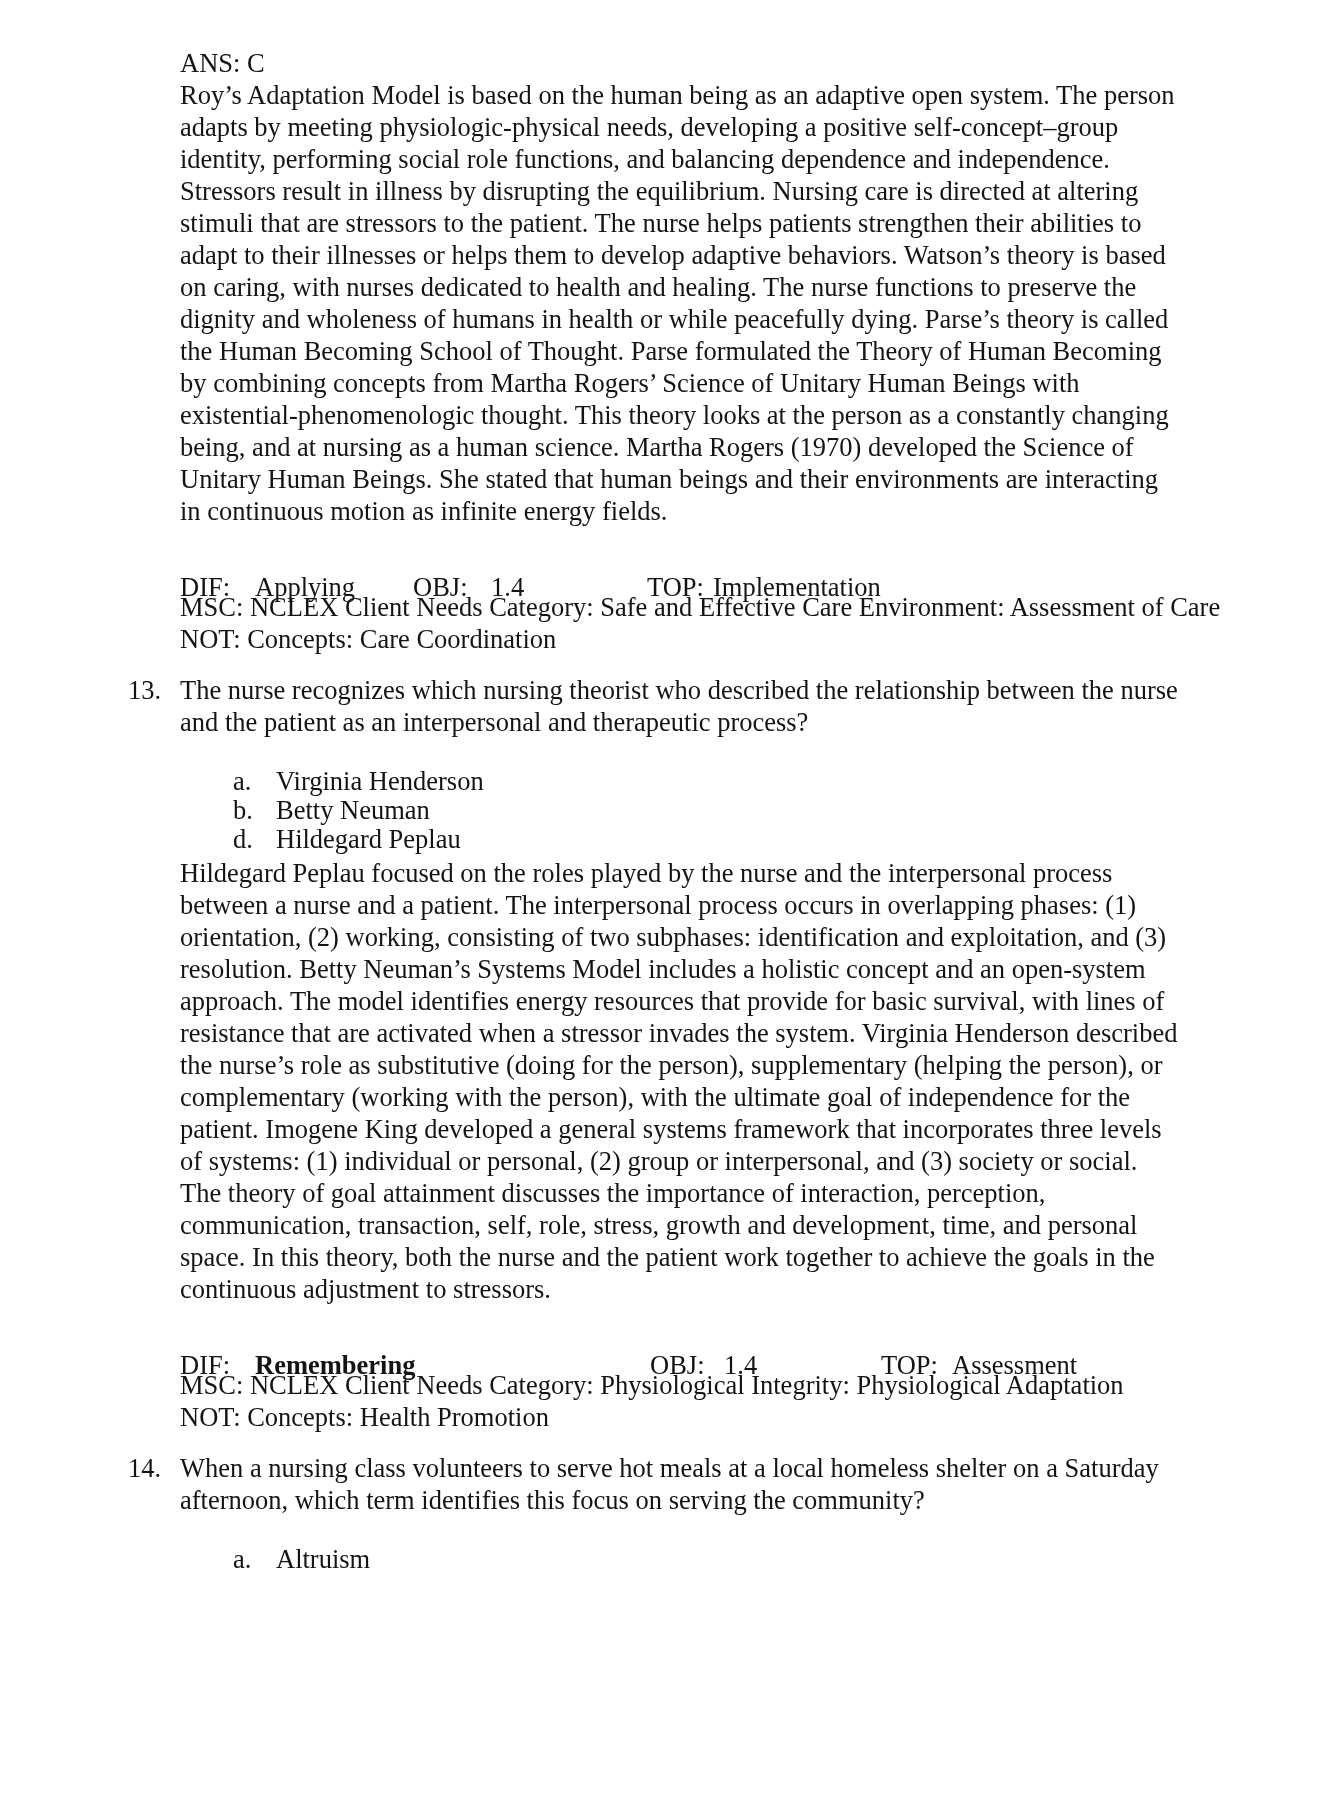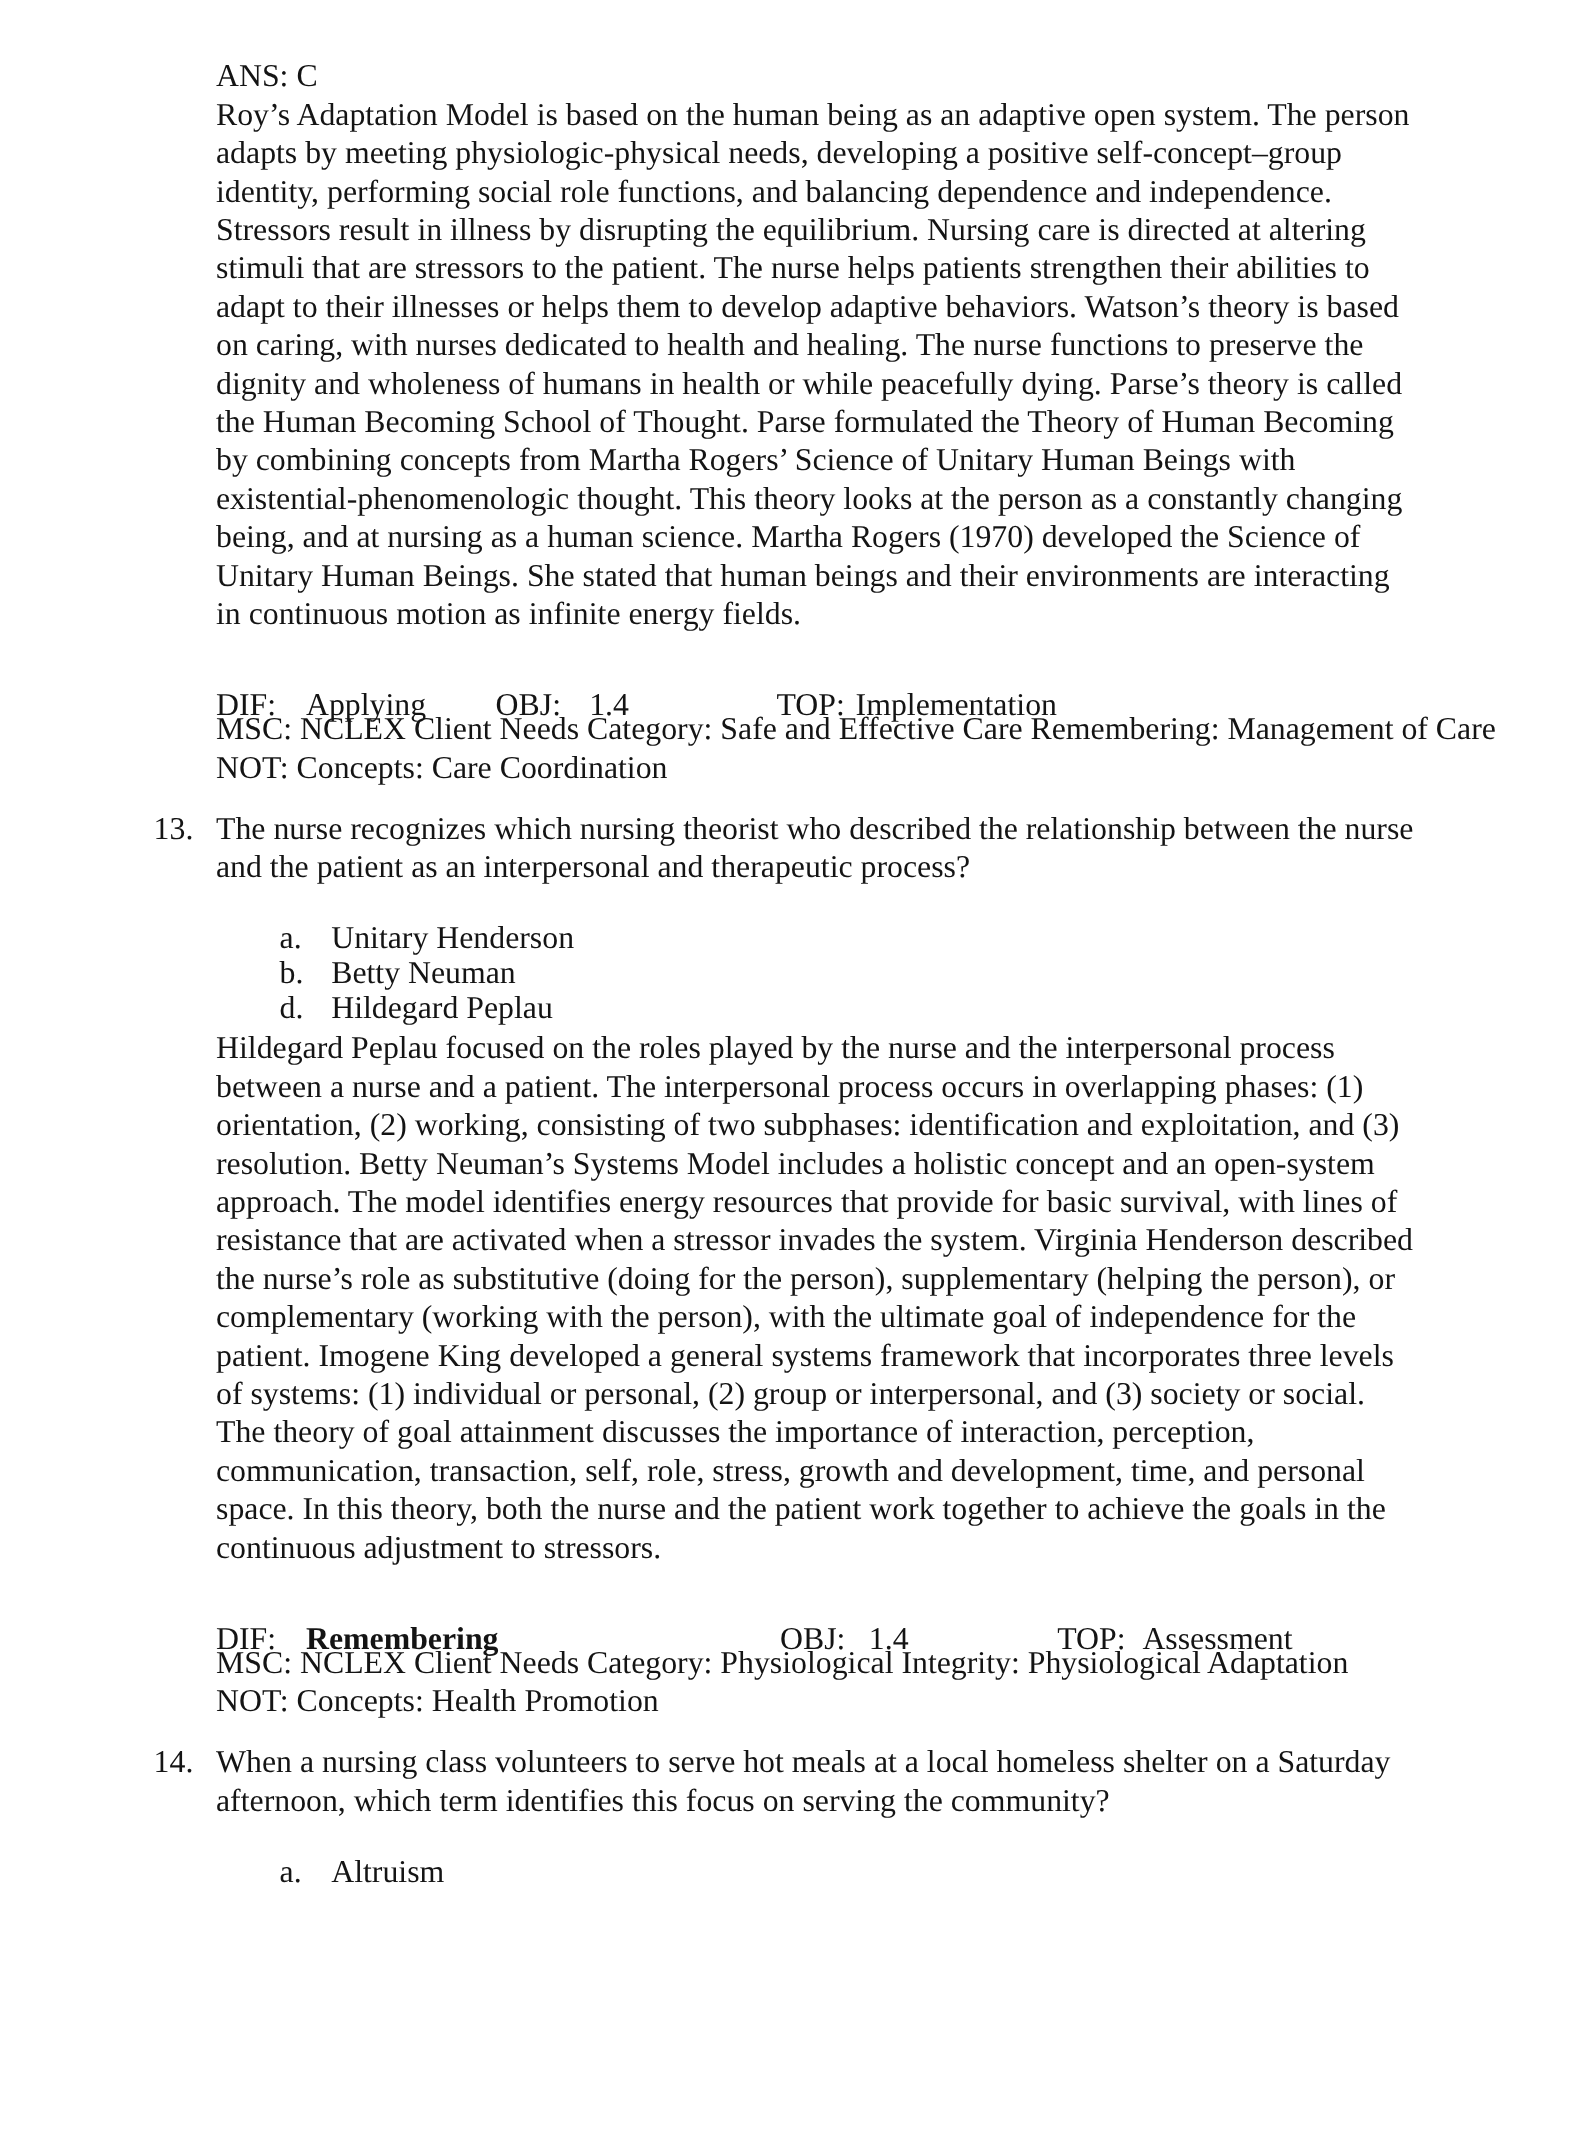--- a/index.html
+++ b/index.html
@@ -104,31 +104,31 @@
 
   <div class="meta-block">
     <div class="meta-line">
       <span class="m1-dif-label">DIF:</span>
       <span class="m1-dif-value">Applying</span>
       <span class="m1-obj-label">OBJ:</span>
       <span class="m1-obj-value">1.4</span>
       <span class="m1-top-label">TOP:</span>
       <span class="m1-top-value">Implementation</span>
     </div>
-    <div class="msc-line">MSC: NCLEX Client Needs Category: Safe and Effective Care Remembering: Management of Care</div>
+    <div class="msc-line">MSC: NCLEX Client Needs Category: Safe and Effective Care Environment: Assessment of Care</div>
     <div class="not-line">NOT: Concepts: Care Coordination</div>
   </div>
 
   <div class="question">
     <span class="q-number">13.</span>
     <div class="lines">The nurse recognizes which nursing theorist who described the relationship between the nurse
 and the patient as an interpersonal and therapeutic process?</div>
     <div class="options">
       <div class="option-row">
-        <span class="option-letter">a.</span><span>Unitary Henderson</span>
+        <span class="option-letter">a.</span><span>Virginia Henderson</span>
       </div>
       <div class="option-row">
         <span class="option-letter">b.</span><span>Betty Neuman</span>
       </div>
       <div class="option-row">
         <span class="option-letter">d.</span><span>Hildegard Peplau</span>
       </div>
     </div>
   </div>
 

